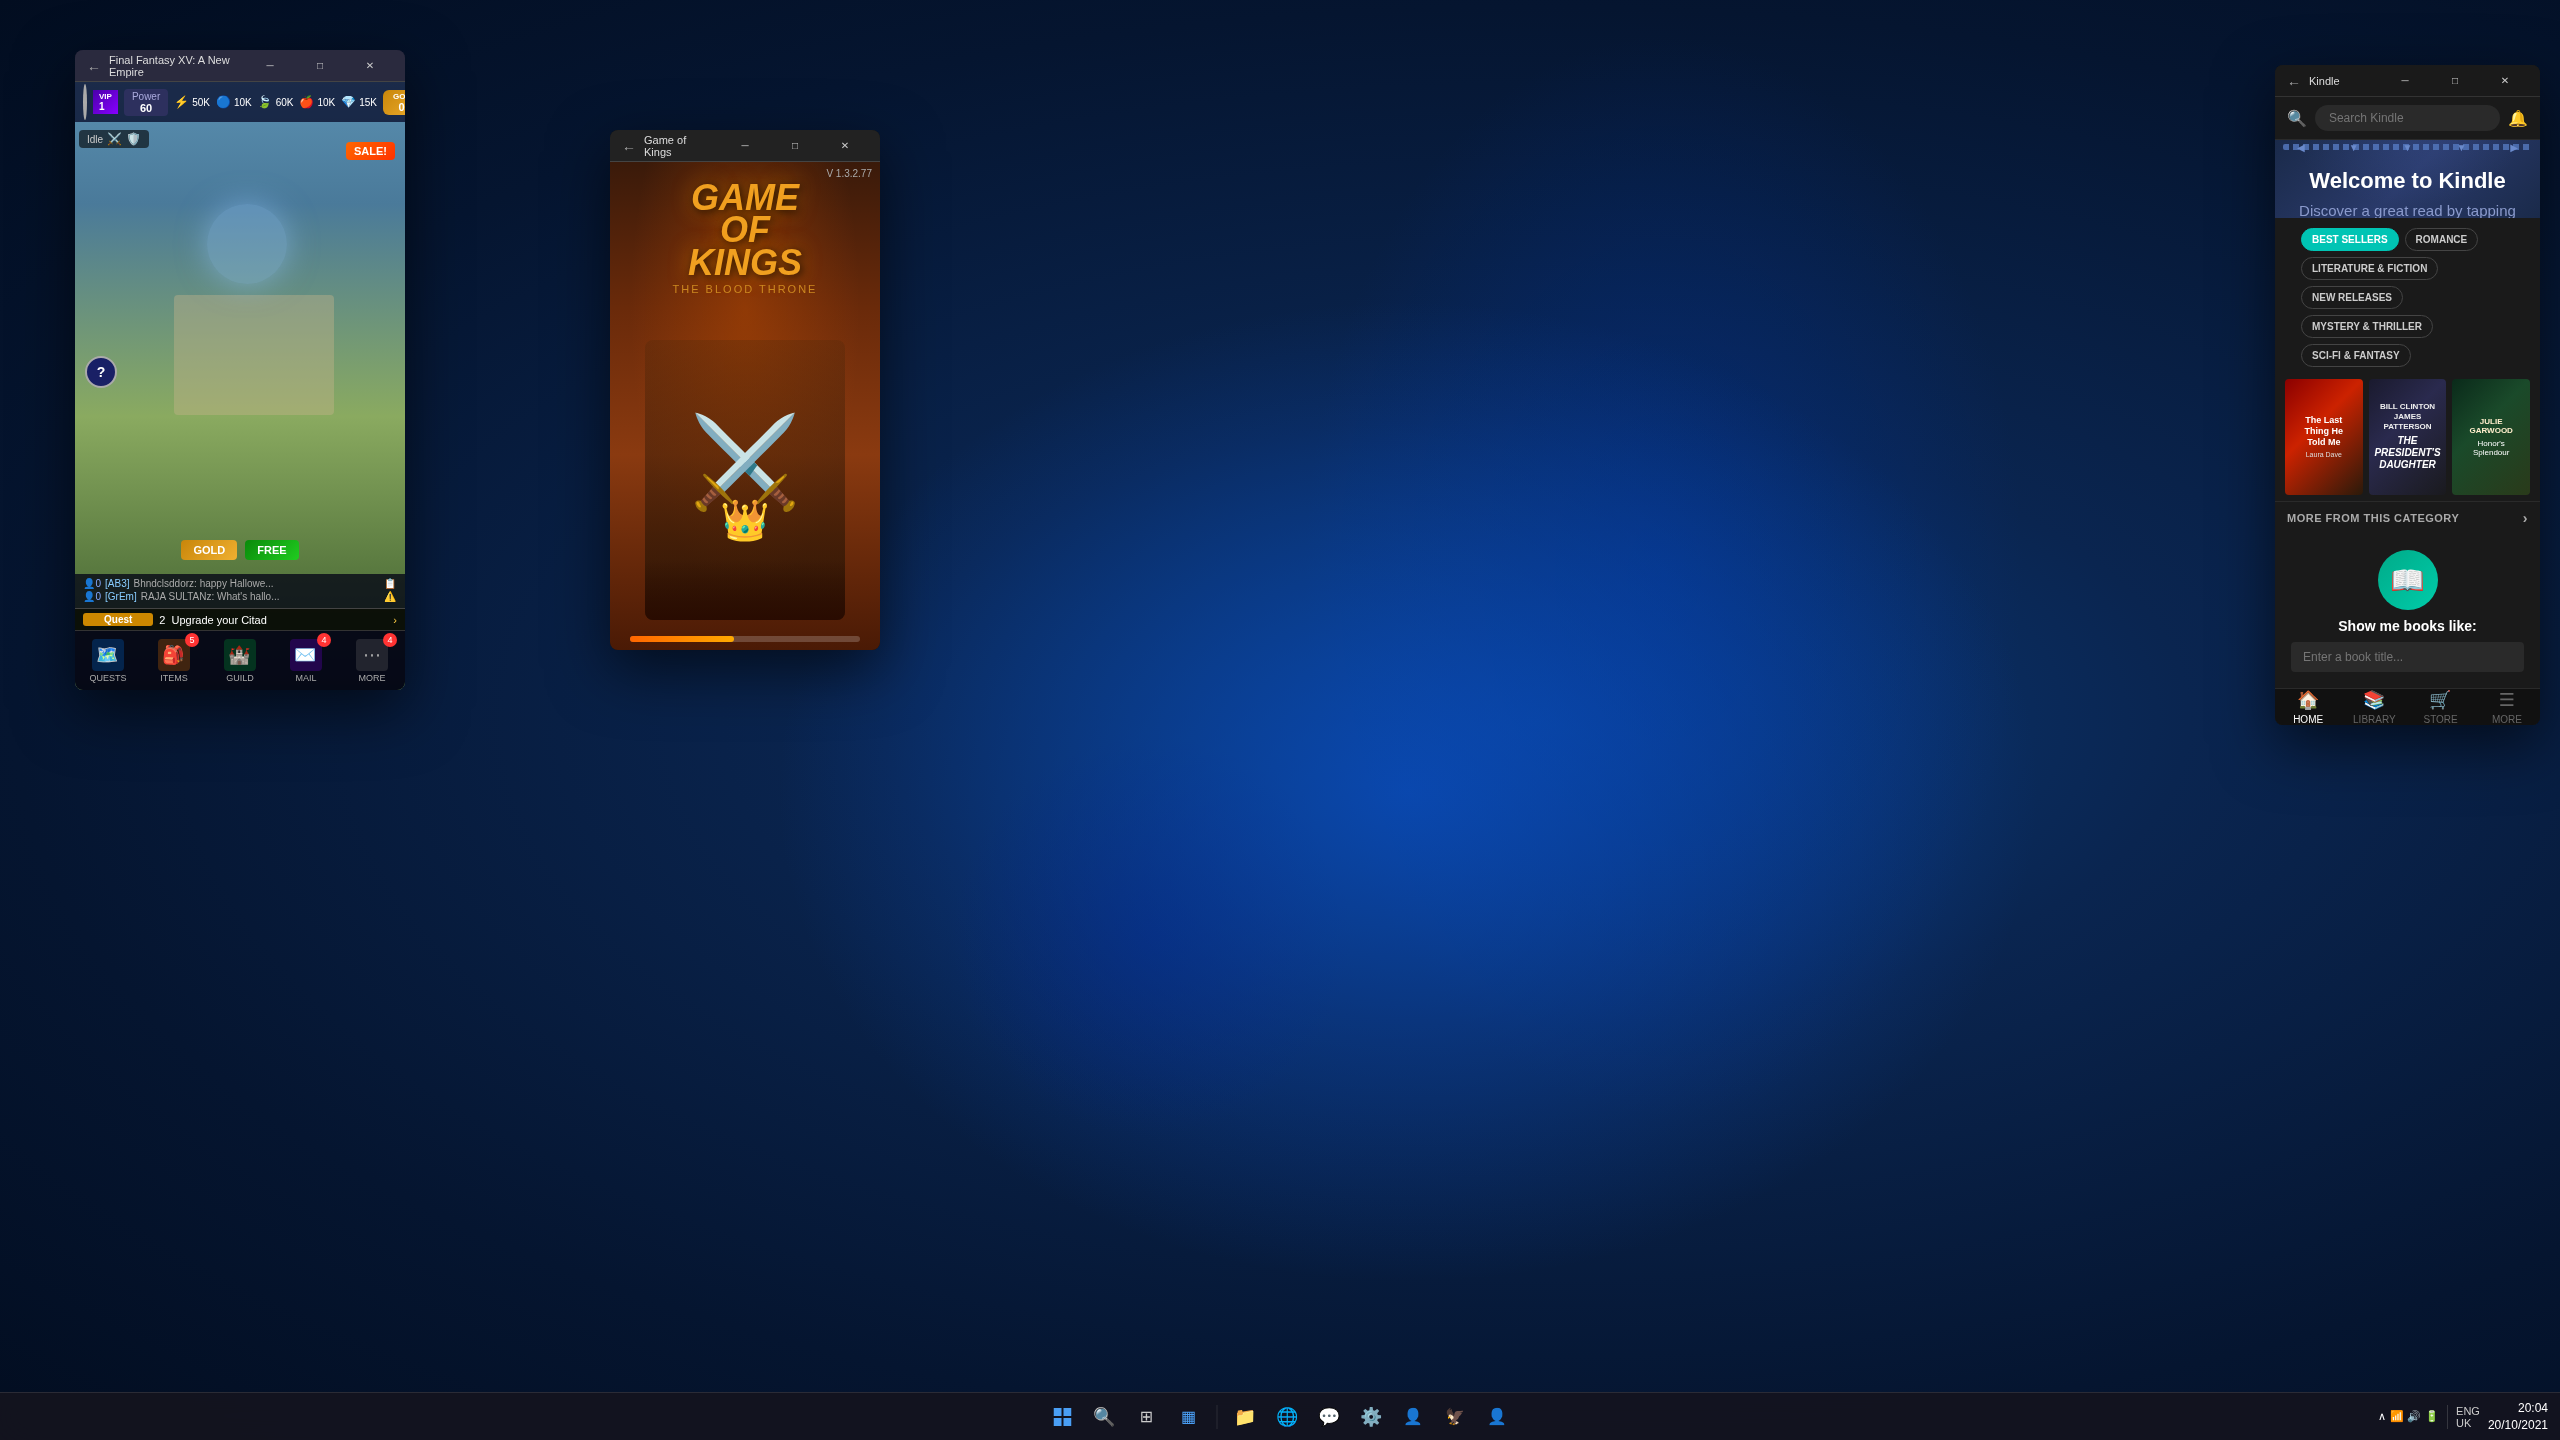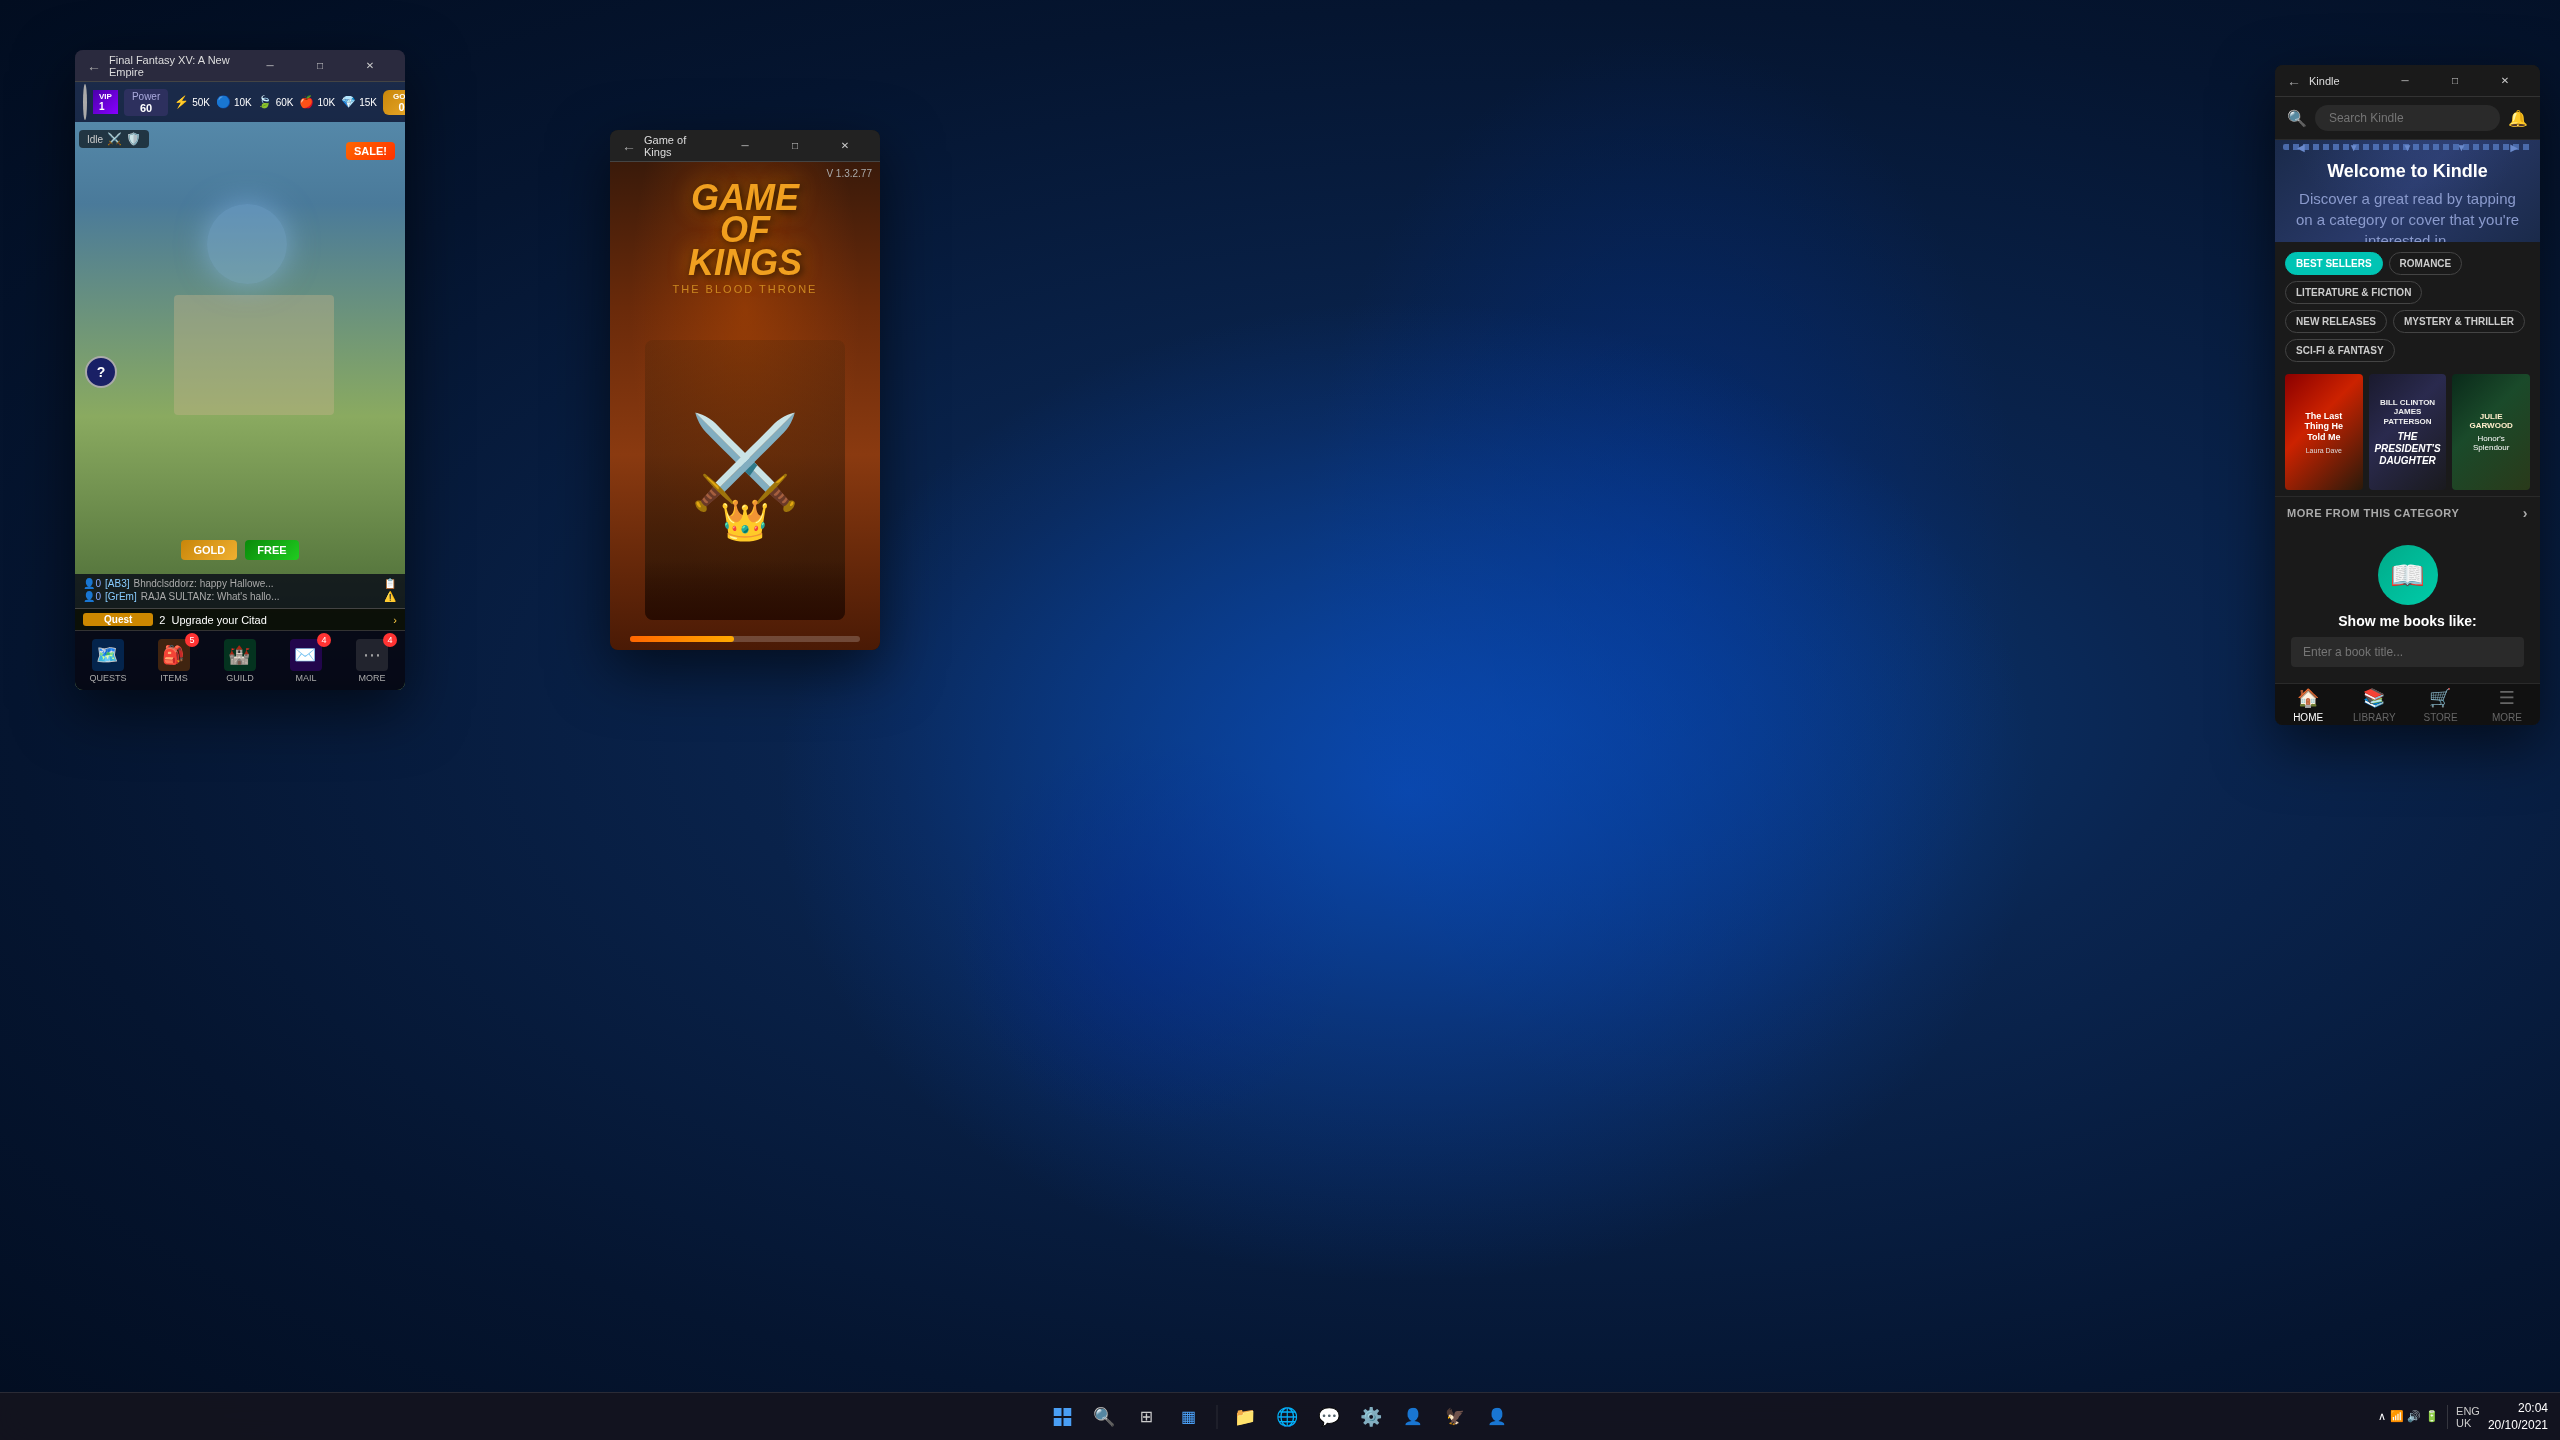--- a/index.html
+++ b/index.html
@@ -476,38 +476,38 @@
     .kindle-hero::after {
       content: '';
       position: absolute;
       bottom: 0;
       left: 0;
       right: 0;
       top: 0;
       background: radial-gradient(ellipse at 50% 0%, rgba(100,140,255,0.1) 0%, transparent 60%);
     }
     .kindle-welcome {
-      font-size: 18px;
+      font-size: 22px;
       font-weight: bold;
       color: white;
-      margin-top: 5px;
+      margin-top: 12px;
       position: relative;
       z-index: 1;
     }
     .kindle-subtitle {
       font-size: 15px;
       color: #8a9acc;
       margin-top: 6px;
       line-height: 1.4;
       position: relative;
       z-index: 1;
     }
 
     .kindle-categories {
-      padding: 10px 10px 6px;
+      padding: 10px 26px 6px;
       display: flex;
       flex-wrap: wrap;
       gap: 6px;
     }
     .kindle-cat-btn {
       border-radius: 20px;
       padding: 5px 10px;
       font-size: 10px;
       font-weight: bold;
       cursor: pointer;

